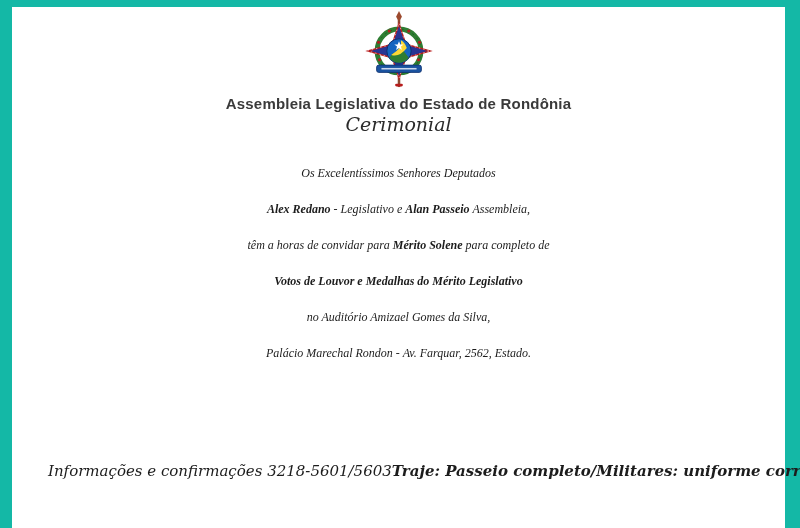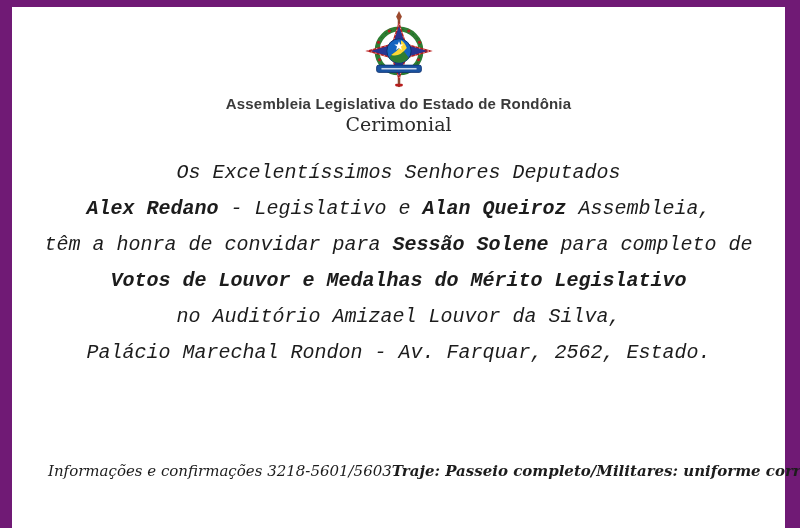--- a/index.html
+++ b/index.html
@@ -3,21 +3,21 @@
 <meta charset="utf-8">
 <style>
   * { margin: 0; padding: 0; box-sizing: border-box; }
   html, body { width: 800px; height: 528px; }
   body { font-family: "Liberation Sans", sans-serif; }
 
   .viewport {
     position: relative;
     width: 800px;
     height: 528px;
-    background: #701a75;
+    background: #14b8a6;
     overflow: hidden;
   }
 
   .page {
     position: absolute;
     left: 12px;
     top: 7px;
     right: 15px;
     bottom: 0;
     background: #ffffff;
@@ -40,30 +40,31 @@
     font-family: "Liberation Sans", sans-serif;
     font-weight: bold;
     font-size: 15px;
     letter-spacing: 0.2px;
     color: #3a3a3a;
   }
 
   .dept-title {
     margin-top: 1px;
     font-family: "DejaVu Serif", serif;
+    font-style: italic;
     font-size: 19px;
     color: #2a2a2a;
   }
 
   .invitation-body {
     margin-top: 20px;
     text-align: center;
-    font-family: Liberation Mono, monospace;
+    font-family: Liberation Serif, serif;
     font-style: italic;
-    font-size: 20px;
+    font-size: 12px;
     color: #1c1c1c;
   }
 
   .line {
     height: 36px;
     line-height: 36px;
     white-space: nowrap;
   }
 
   .seg-bold { font-weight: bold; text-align: center; }
@@ -120,28 +121,28 @@
         <rect x="16" y="58.4" width="36" height="1.6" fill="#dfe7f5" opacity="0.9"></rect>
       </svg>
 
       <div class="org-title">Assembleia Legislativa do Estado de Rondônia</div>
       <div class="dept-title">Cerimonial</div>
     </div>
 
     <div class="invitation-body">
       <div class="line"><span>Os Excelentíssimos Senhores Deputados</span></div>
 
-      <div class="line"><span class="seg-bold">Alex Redano</span><span> - Legislativo e </span><span class="seg-bold">Alan Queiroz</span><span> Assembleia,</span></div>
+      <div class="line"><span class="seg-bold">Alex Redano</span><span> - Legislativo e </span><span class="seg-bold">Alan Passeio</span><span> Assembleia,</span></div>
 
-      <div class="line"><span>têm a honra de convidar para </span><span class="seg-bold">Sessão Solene</span><span> para completo de</span></div>
+      <div class="line"><span>têm a horas de convidar para </span><span class="seg-bold">Mérito Solene</span><span> para completo de</span></div>
 
       <div class="line"><span class="seg-bold">Votos de Louvor e Medalhas do Mérito Legislativo</span></div>
 
 
-      <div class="line"><span>no Auditório Amizael Louvor da Silva,</span></div>
+      <div class="line"><span>no Auditório Amizael Gomes da Silva,</span></div>
 
       <div class="line"><span>Palácio Marechal Rondon - Av. Farquar, 2562, Estado.</span></div>
     </div>
 
     <div class="footer">
       <span class="footer-contact">Informações e confirmações 3218-5601/5603</span>
       <span class="footer-dress">Traje: Passeio completo/Militares: uniforme correspondente</span>
     </div>
 
   </div>

